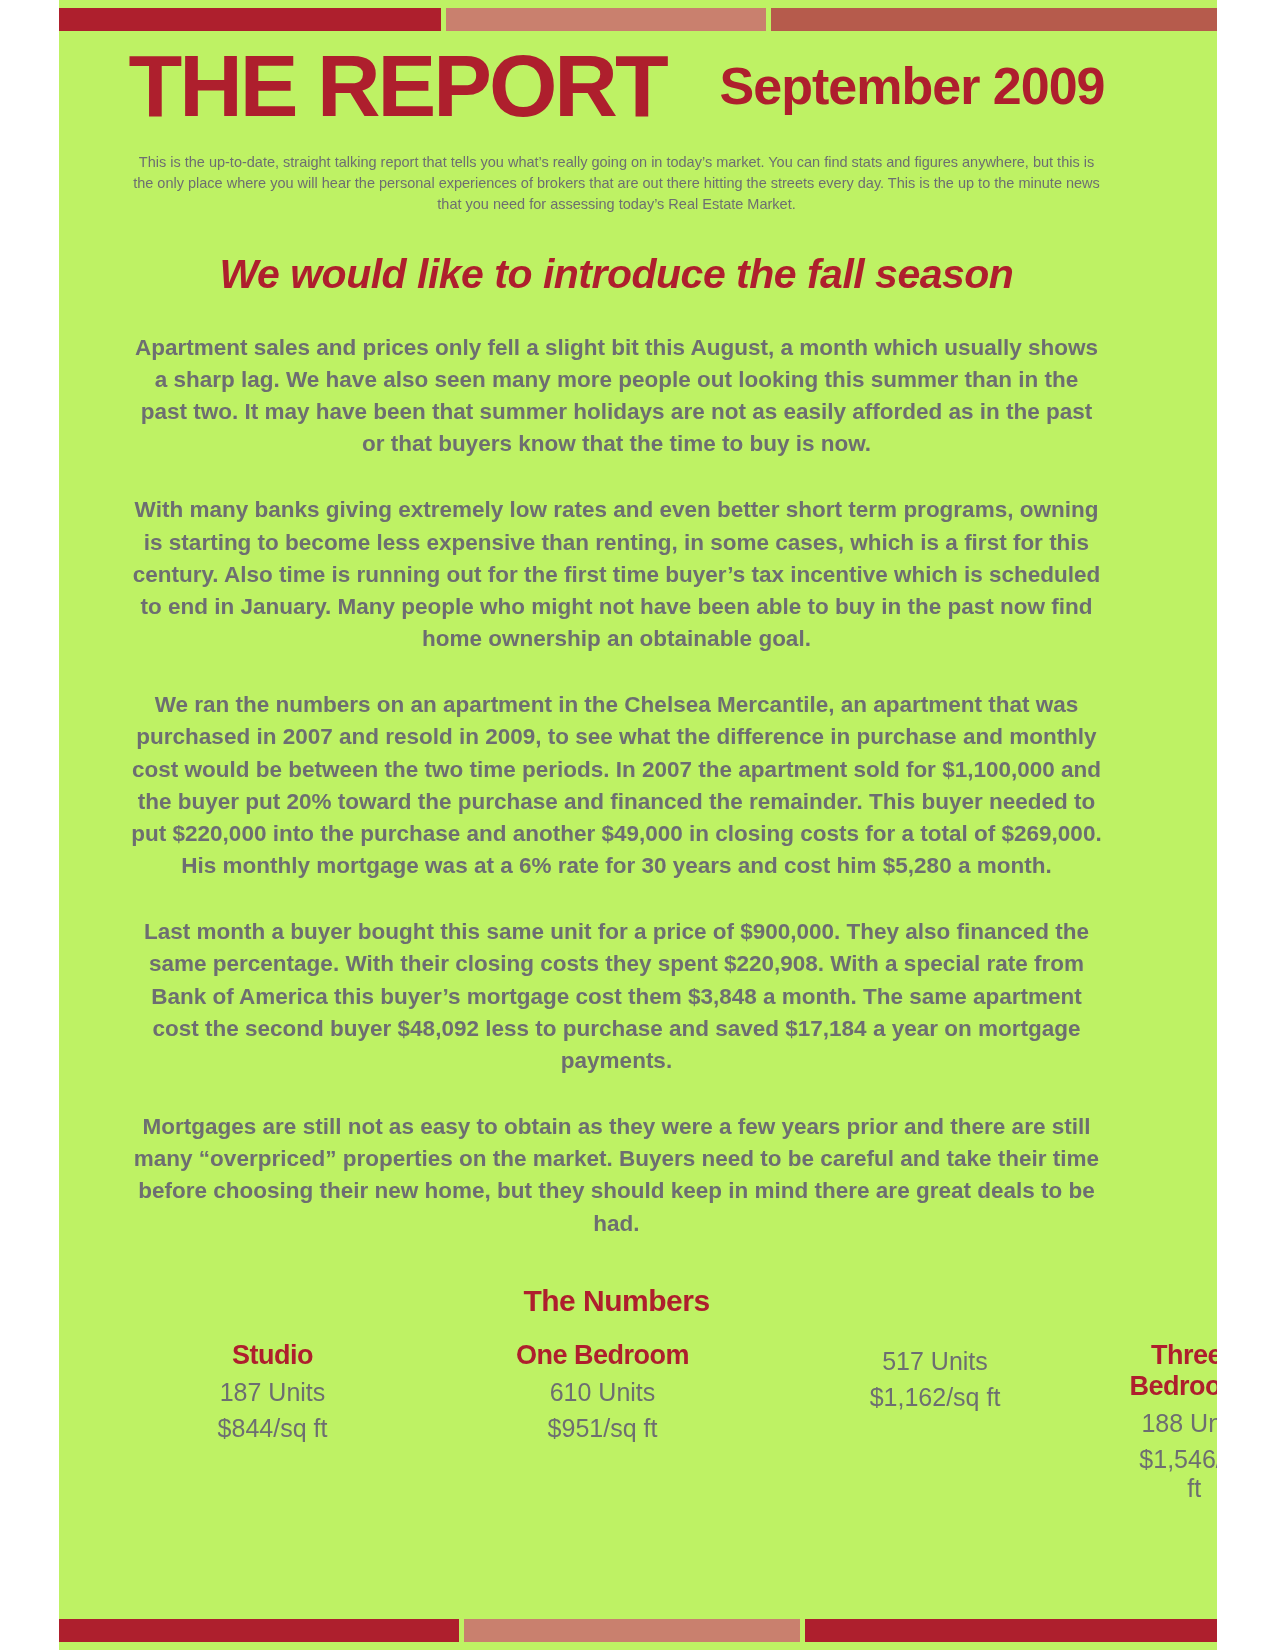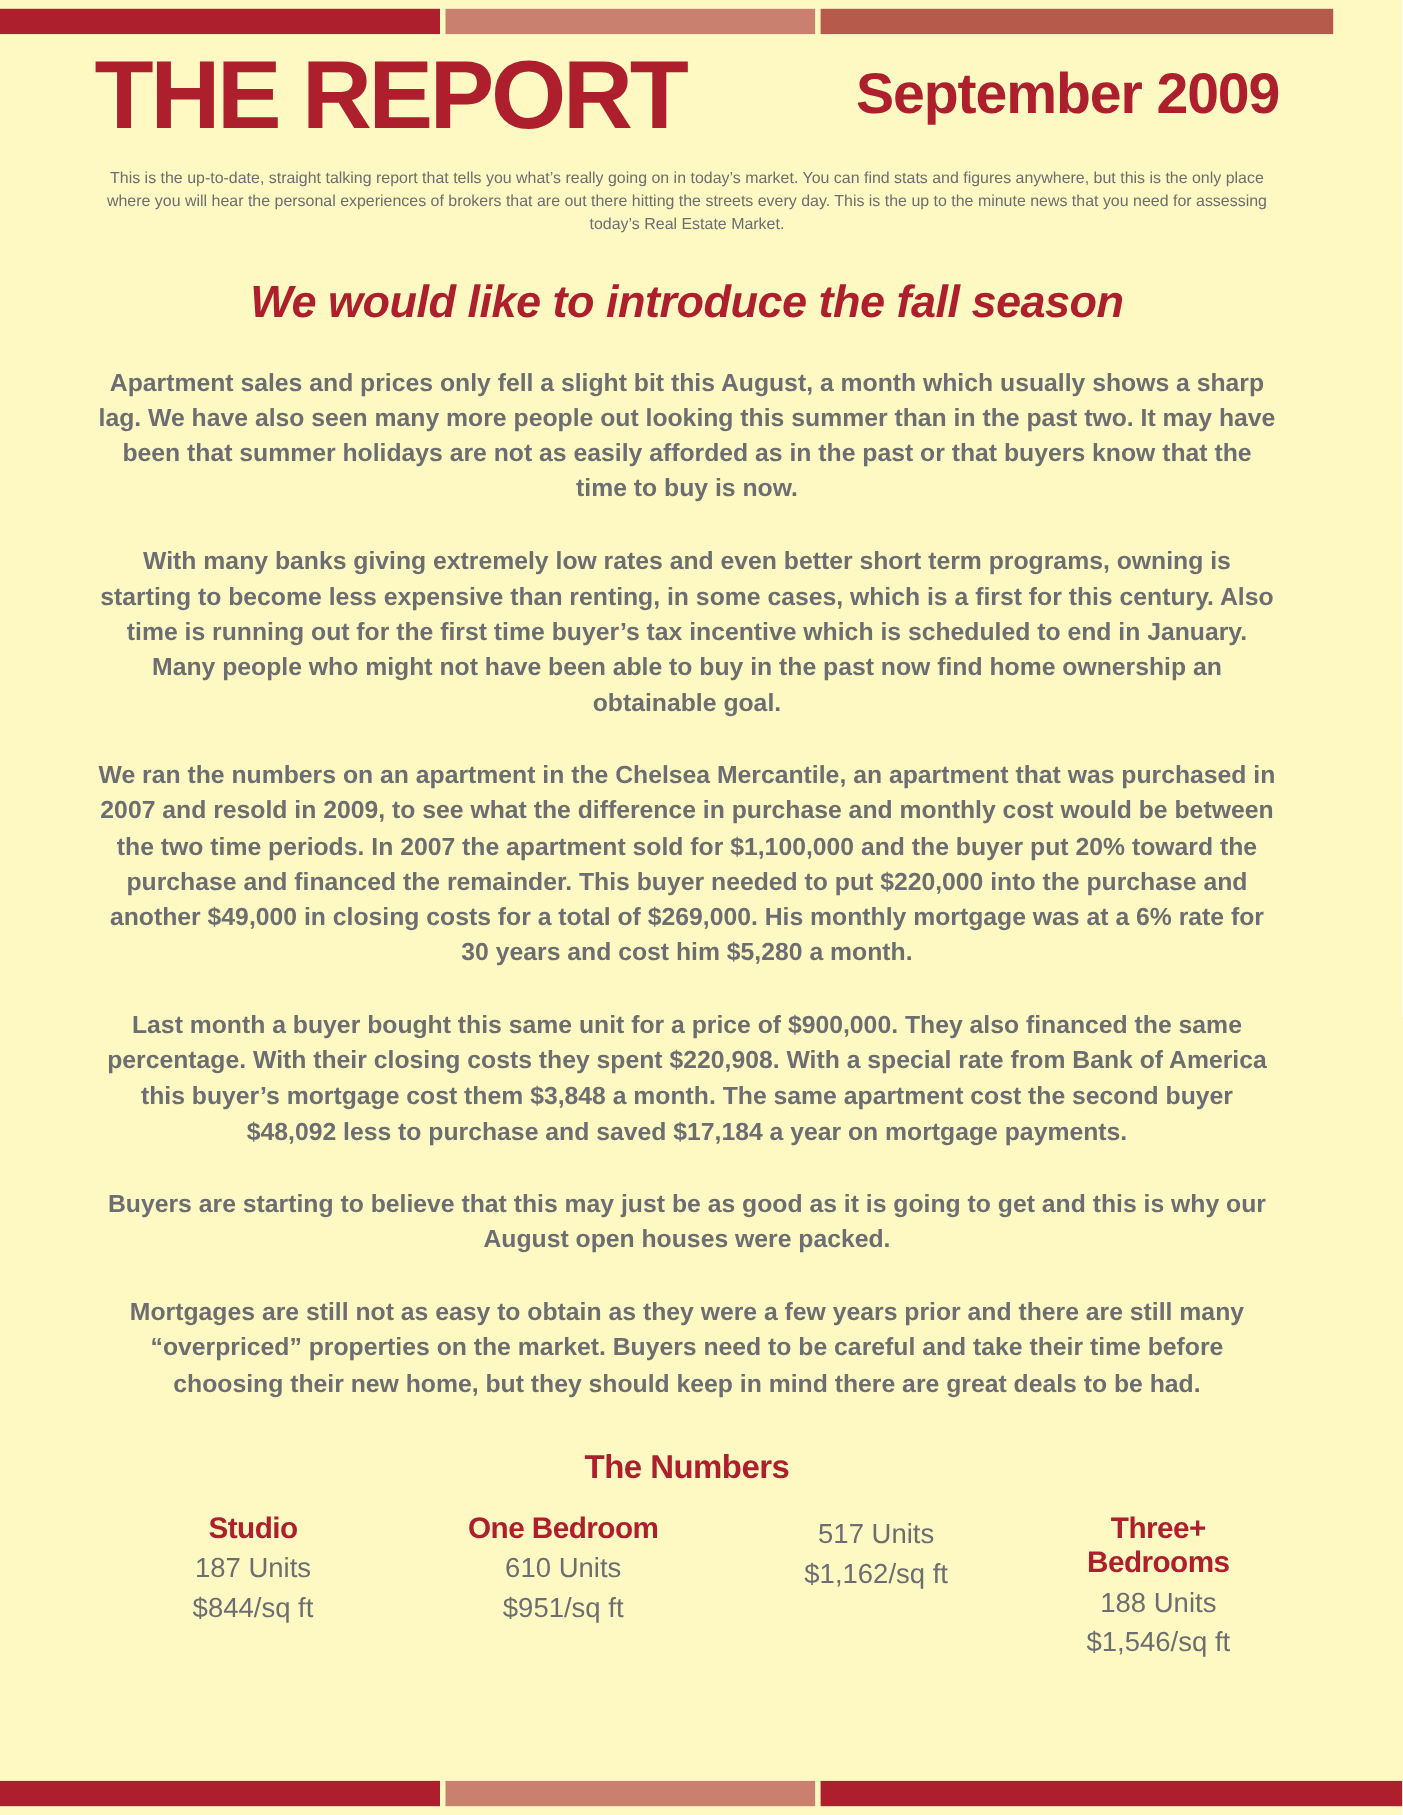--- a/index.html
+++ b/index.html
@@ -1,26 +1,25 @@
 <!DOCTYPE html>
 <html style="--crimson: #ae1f2d; --salmon: #c9806e; --brick: #b65b4c; --body-gray: #6d6e71; --dark-gray: #414042;"><head>
 <meta charset="utf-8">
 <style>
   * { margin:0; padding:0; box-sizing:border-box; }
   html, body { background:#ffffff; }
   body { font-family:"Liberation Sans", sans-serif; }
 
   .page {
     position:relative;
-    width:1275px;
+    width:1158px;
     height:1650px;
     margin:0 auto;
-    background:#fef9c3;
+    background:#bef264;
     overflow:hidden;
-    padding-left:16px;
   }
 
   
   .bar-row { position:absolute; left:0; right:0; display:flex; gap:5px; }
   .bar-row.top { top:8px; height:23px; }
   .bar-row.bottom { bottom:8px; height:23px; }
   .seg { height:100%; }
   .seg-a { width:400px; background:var(--crimson); }
   .seg-b { width:336px; background:var(--salmon); }
   .bar-row.top .seg-c { width:466px; background:var(--brick); }
@@ -90,20 +89,21 @@
     font-weight:700;
     line-height:1.5;
     color:var(--dark-gray);
     max-width:1075px;
   }
 
   .stats {
     margin-top:22px;
     display:grid;
     grid-template-columns:288px 276px 293px 1fr;
+    gap:48px;
   }
   .stat-label {
     font-size:27px;
     font-weight:700;
     letter-spacing:-0.5px;
     color:var(--crimson);
   }
   .stat-units, .stat-price {
     font-size:25px;
     color:var(--body-gray);
@@ -135,21 +135,20 @@
   <div class="content">
 
     <p class="tagline">This is the up-to-date, straight talking report that tells you what’s really going on in today’s market.  You can find stats and figures anywhere, but this is the only place where you will hear the personal experiences of brokers that are out there hitting the streets every day.  This is the up to the minute news that you need for assessing today’s Real Estate Market.</p>
 
     <h2 class="headline">We would like to introduce the fall season</h2>
 
     <p class="body-p">Apartment sales and prices only fell a slight bit this August, a month which usually shows a sharp lag. We have also seen many more people out looking this summer than in the past two. It may have been that summer holidays are not as easily afforded as in the past or that buyers know that the time to buy is now.</p>
     <p class="body-p">With many banks giving extremely low rates and even better short term programs, owning is starting to become less expensive than renting, in some cases, which is a first for this century. Also time is running out for the first time buyer’s tax incentive which is scheduled to end in January. Many people who might not have been able to buy in the past now find home ownership an obtainable goal.</p>
     <p class="body-p">We ran the numbers on an apartment in the Chelsea Mercantile, an apartment that was purchased in 2007 and resold in 2009, to see what the difference in purchase and monthly cost would be between the two time periods. In 2007 the apartment sold for $1,100,000 and the buyer put 20% toward the purchase and financed the remainder. This buyer needed to put $220,000 into the purchase and another $49,000 in closing costs for a total of $269,000.  His monthly mortgage was at a 6% rate for 30 years and cost him $5,280 a month.</p>
     <p class="body-p">Last month a buyer bought this same unit for a price of $900,000. They also financed the same percentage. With their closing costs they spent $220,908. With a special rate from Bank of America this buyer’s mortgage cost them $3,848 a month. The same apartment cost the second buyer $48,092 less to purchase and saved $17,184 a year on mortgage payments.</p>
-    <p class="body-p">Buyers are starting to believe that this may just be as good as it is going to get and this is why our August open houses were packed.</p>
     <p class="body-p">Mortgages are still not as easy to obtain as they were a few years prior and there are still many “overpriced” properties on the market. Buyers need to be careful and take their time before choosing their new home, but they should keep in mind there are great deals to be had.</p>
 
     <section>
       <h3 class="numbers-heading">The Numbers</h3>
 
       <div class="stats">
         <div class="stat">
           <div class="stat-label">Studio</div>
           <div class="stat-units">187 Units</div>
           <div class="stat-price">$844/sq ft</div>

